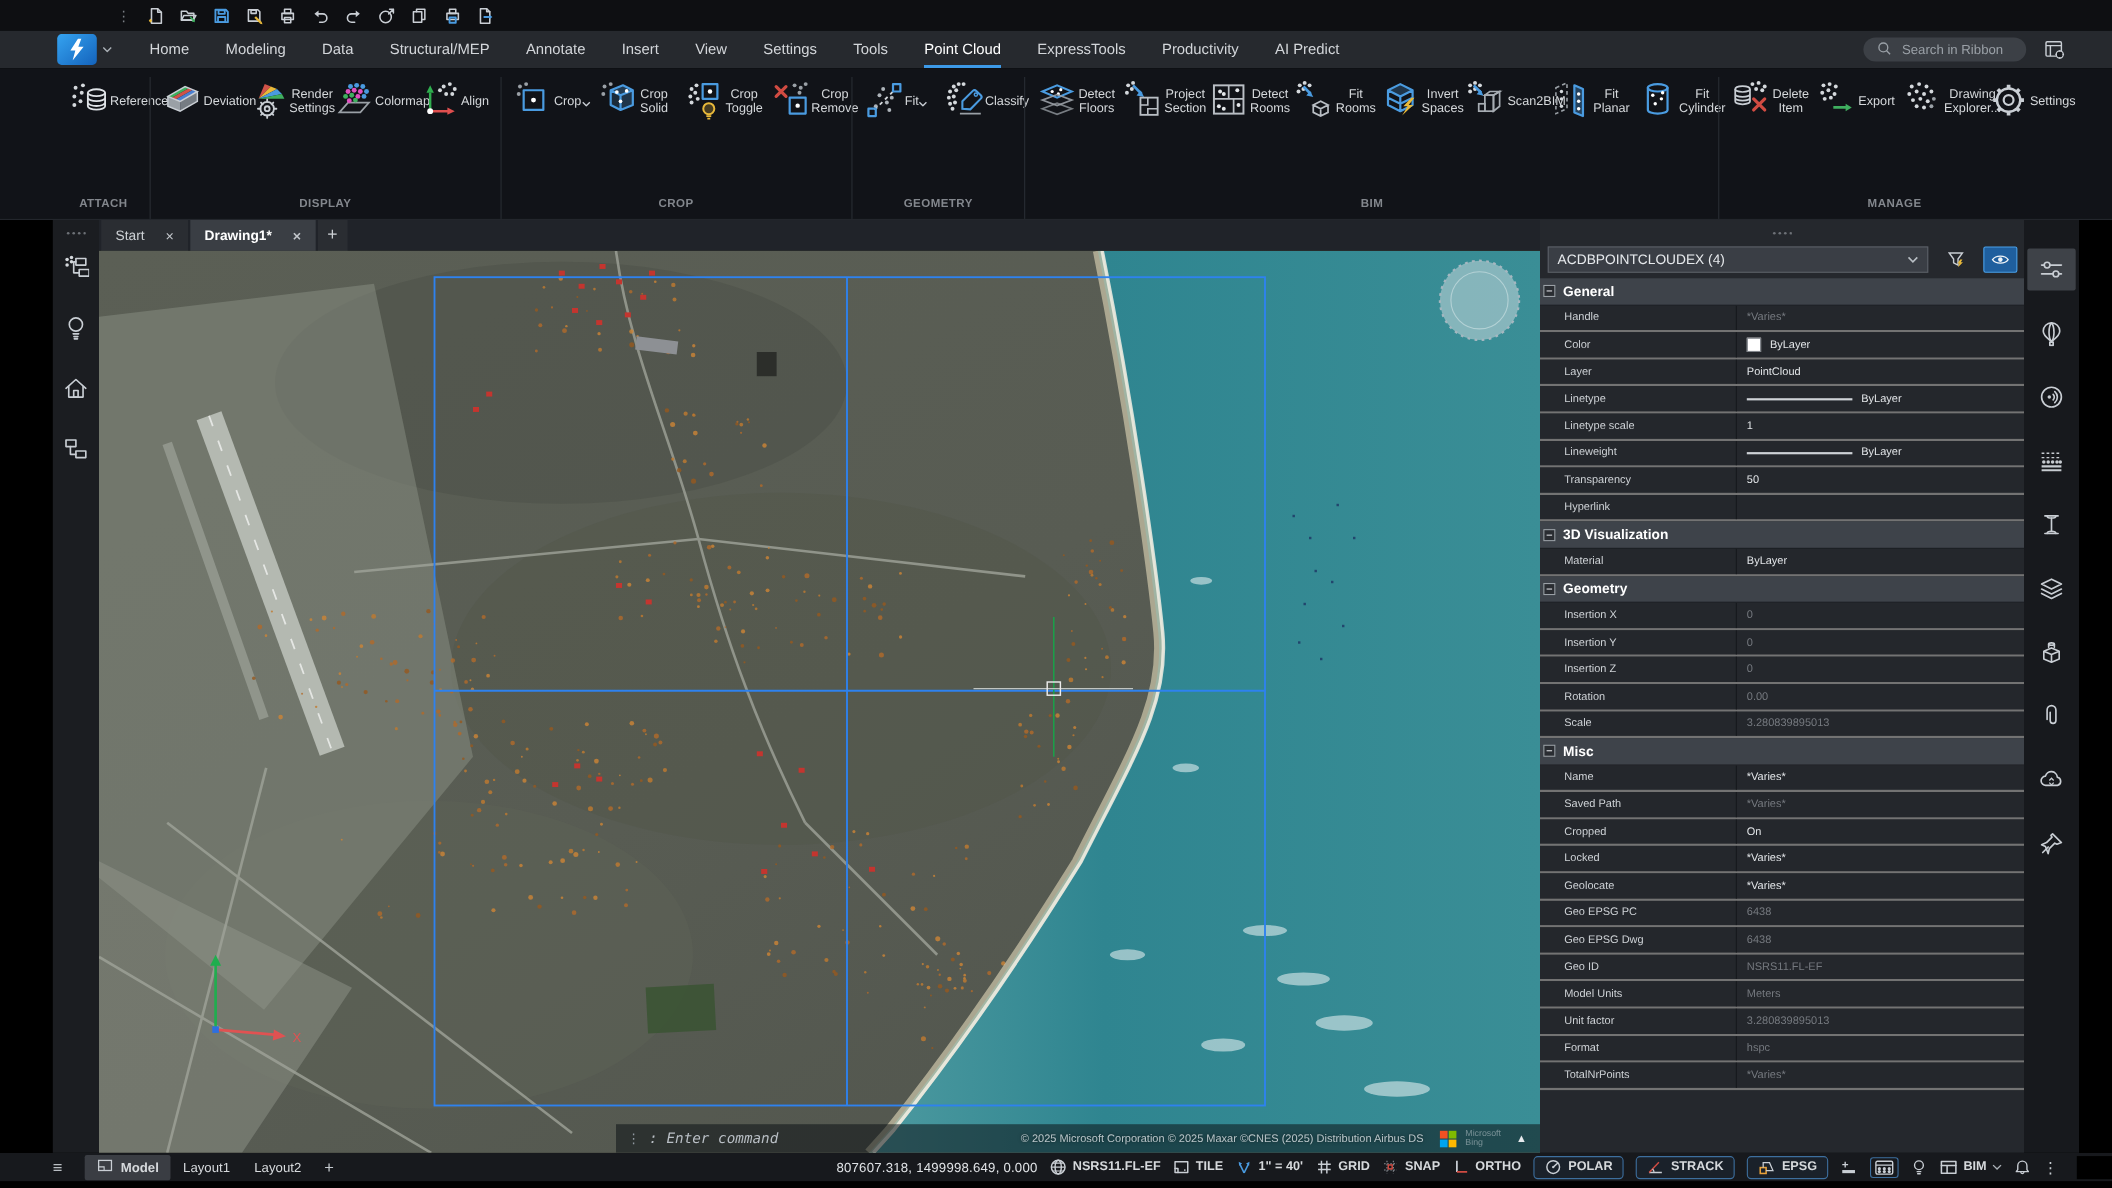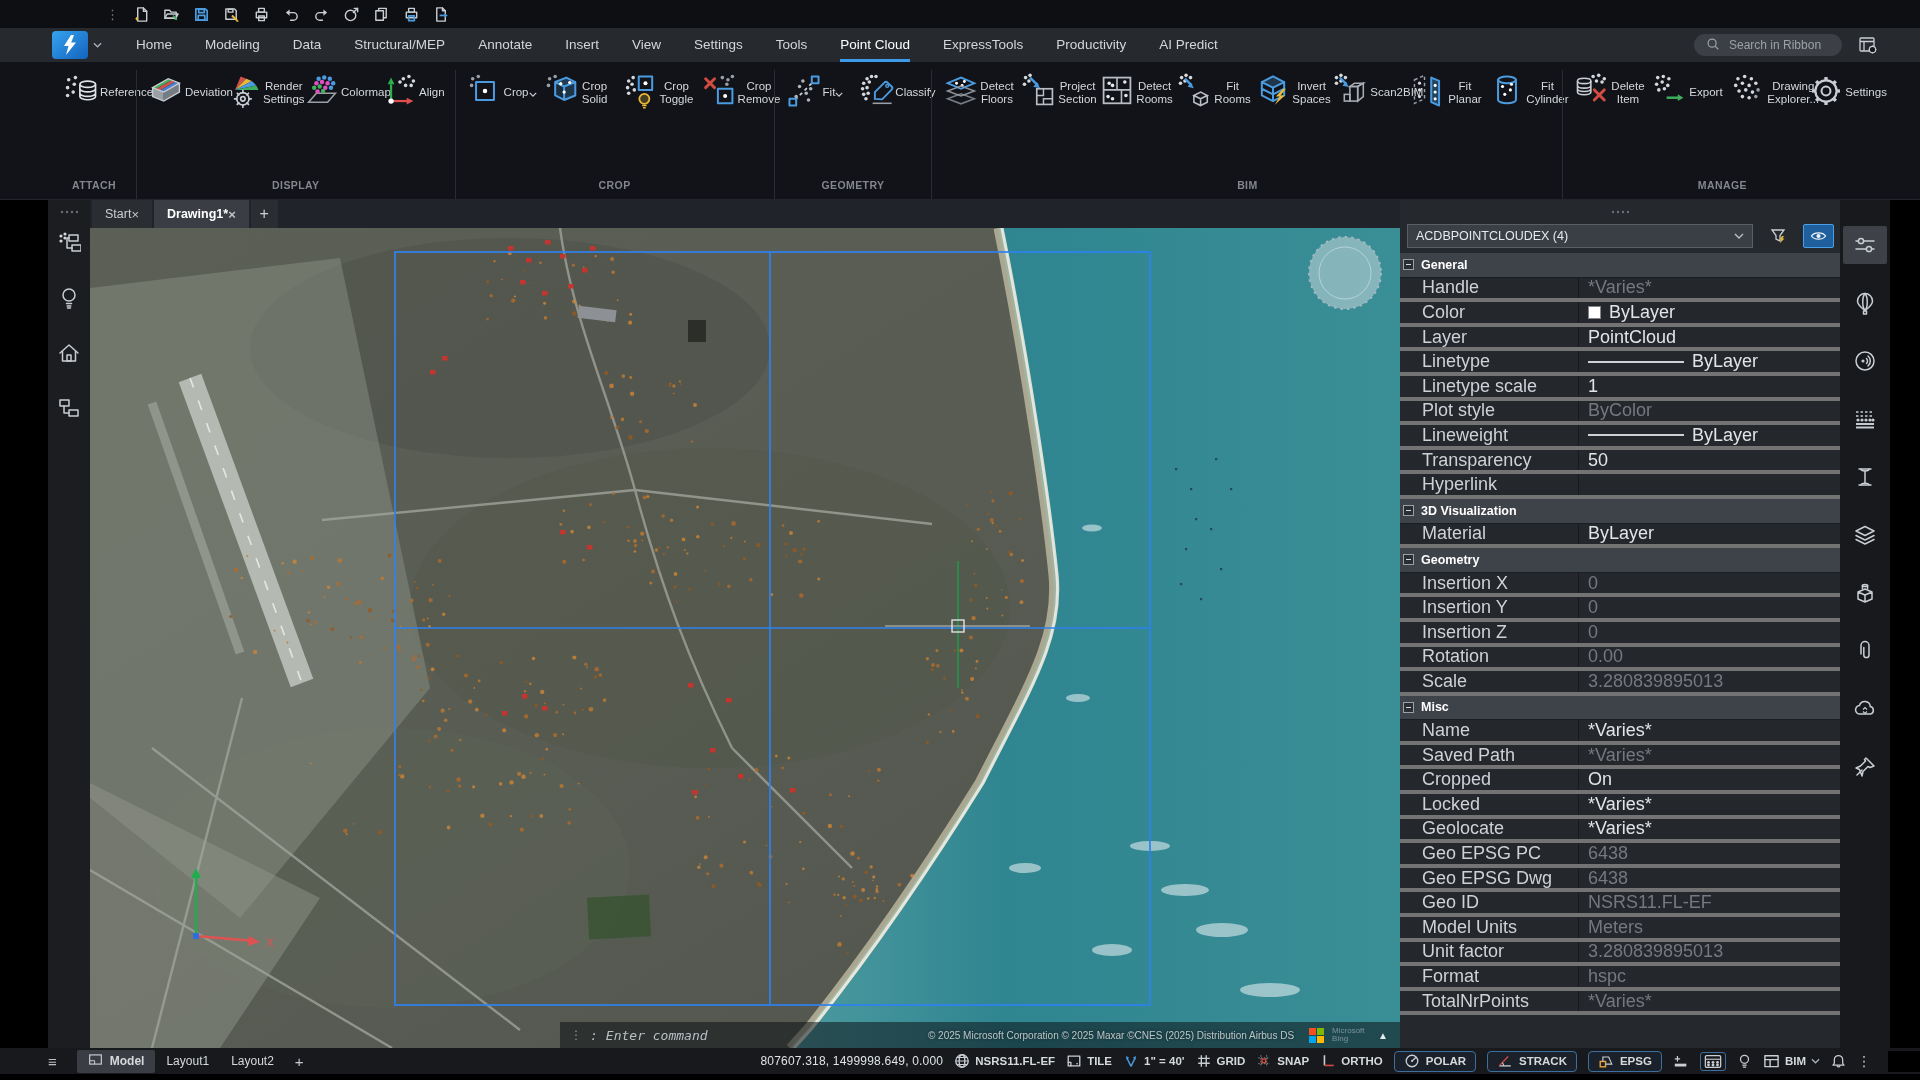--- a/index.html
+++ b/index.html
@@ -37,21 +37,21 @@
   .rbtn .chev { margin-top:3px; display:flex; }
   
   .workrow { display:flex; height:848px; }
   .edge-left { width:48px; background:#000; }
   .left-toolbar { width:42px; background:#1b1d21; display:flex; flex-direction:column; align-items:center; }
   .lt-handle { height:24px; display:flex; align-items:center; }
   .lt-icons { display:flex; flex-direction:column; gap:29px; padding-top:6px; }
   .lt-item { width:26px; height:26px; display:flex; align-items:center; justify-content:center; }
   .center { flex:1; display:flex; flex-direction:column; min-width:0; }
   .doc-tabs { height:28px; background:#202329; display:flex; align-items:stretch; gap:2px; padding-left:2px; }
-  .dtab { display:flex; align-items:center; gap:0; padding:0 13px; font-size:12.5px;
+  .dtab { display:flex; align-items:center; gap:19px; padding:0 13px; font-size:12.5px;
     color:#ccd0d4; background:#2a2d32; }
   .dtab.active { background:#3a3e44; color:#fff; font-weight:bold; }
   .dtab .x { font-size:13px; color:#c2c6cb; }
   .dtab-add { width:27px; display:flex; align-items:center; justify-content:center;
     background:#2a2d32; color:#ccd0d4; font-size:16px; }
   .viewport { flex:1; position:relative; background:#575b52; overflow:hidden; }
   .viewport svg.map { position:absolute; inset:0; width:100%; height:100%; }
   .cmdbar { position:absolute; left:470px; right:0; bottom:0; height:26px;
     background:rgba(13,18,22,.55); display:flex; align-items:center; gap:8px; padding:0 8px 0 10px; }
   .cmdtext { font:italic 13px "DejaVu Sans Mono",monospace; color:#b9bfc5; }
@@ -66,22 +66,22 @@
   .props-col { width:440px; background:#25282d; display:flex; flex-direction:column; }
   .props-handle { height:24px; display:flex; align-items:center; justify-content:center; }
   .props-head { display:flex; gap:12px; padding:0 6px 5px 7px; align-items:flex-start; }
   .pc-select { flex:1; height:24px; background:#3a3e45; border:1px solid #5a5f66; display:flex;
     align-items:center; padding:0 8px; font-size:12.5px; color:#e7eaed; }
   .pc-select .sel-chev { margin-left:auto; display:flex; }
   .filter-btn { width:26px; height:24px; display:flex; align-items:center; justify-content:center; }
   .eye-btn { width:31px; height:24px; background:#1f5f9e; border:1px solid #4aa0e8; border-radius:2px;
     display:flex; align-items:center; justify-content:center; }
   .props-body { flex:1; }
-  .prow { display:flex; height:24.6px; background:#24272c; border-bottom:4px solid #737373;
-    font-size:18px; align-items:stretch; }
+  .prow { display:flex; height:24.6px; background:#24272c; border-bottom:2px solid #737373;
+    font-size:10px; align-items:stretch; }
   .plabel { width:178px; padding-left:22px; color:#ced2d6; display:flex; align-items:center; }
   .pvalue { flex:1; padding-left:9px; color:#e2e5e8; border-left:1px solid #17191d;
     display:flex; align-items:center; gap:8px; }
   .pvalue.muted { color:#75797f; }
   .psection { display:flex; align-items:center; height:24.6px; background:#3e434a;
     border-bottom:1px solid #1a1d21; }
   .psec-box { width:11px; height:11px; border:1px solid #9aa0a6; margin:0 7px 0 3px;
     background:#2a2d32; position:relative; }
   .psec-box::after { content:""; position:absolute; left:2px; right:2px; top:4px; height:1px; background:#d7dade; }
   .psec-title { font-weight:bold; color:#fff; font-size:12.5px; }
@@ -1231,26 +1231,20 @@
             <span>ByLayer</span>
           </div>
         </div>
         <div class="prow">
           <div class="plabel">Linetype scale</div>
           <div class="pvalue">
             <span>1</span>
           </div>
         </div>
         <div class="prow">
-          <div class="plabel">Plot style</div>
-          <div class="pvalue muted">
-            <span>ByColor</span>
-          </div>
-        </div>
-        <div class="prow">
           <div class="plabel">Lineweight</div>
           <div class="pvalue">
             <span class="ltline"></span>
             <span>ByLayer</span>
           </div>
         </div>
         <div class="prow">
           <div class="plabel">Transparency</div>
           <div class="pvalue">
             <span>50</span>

